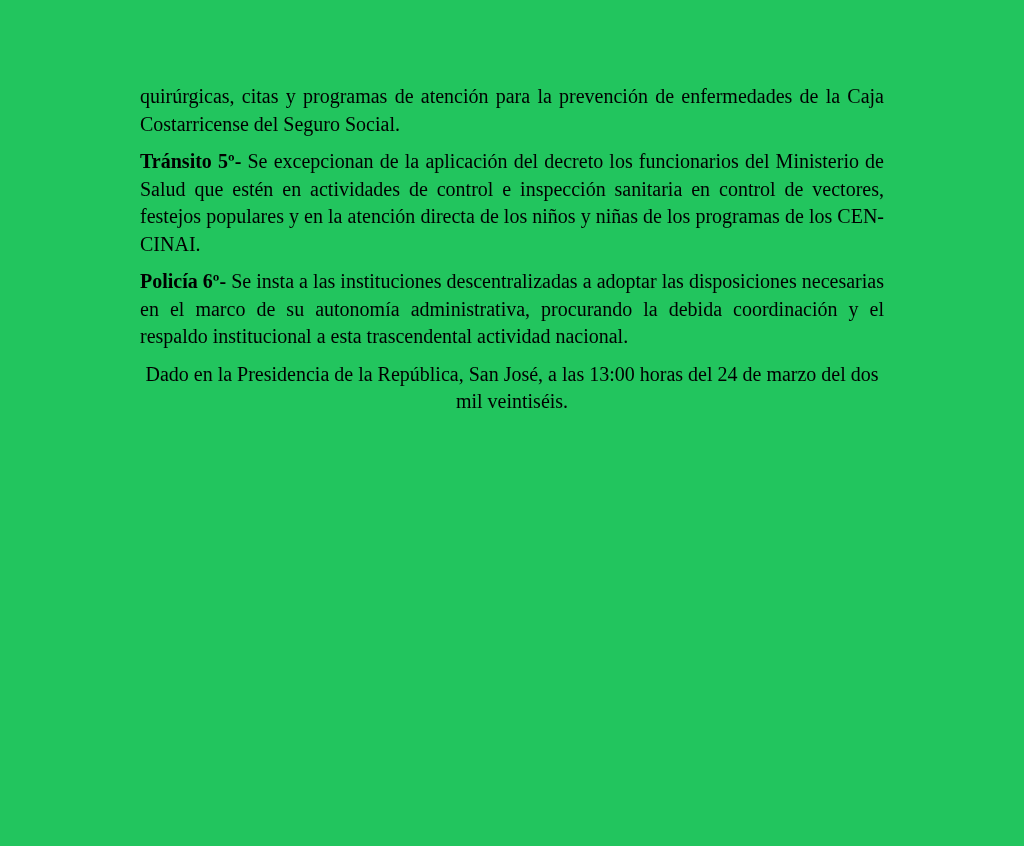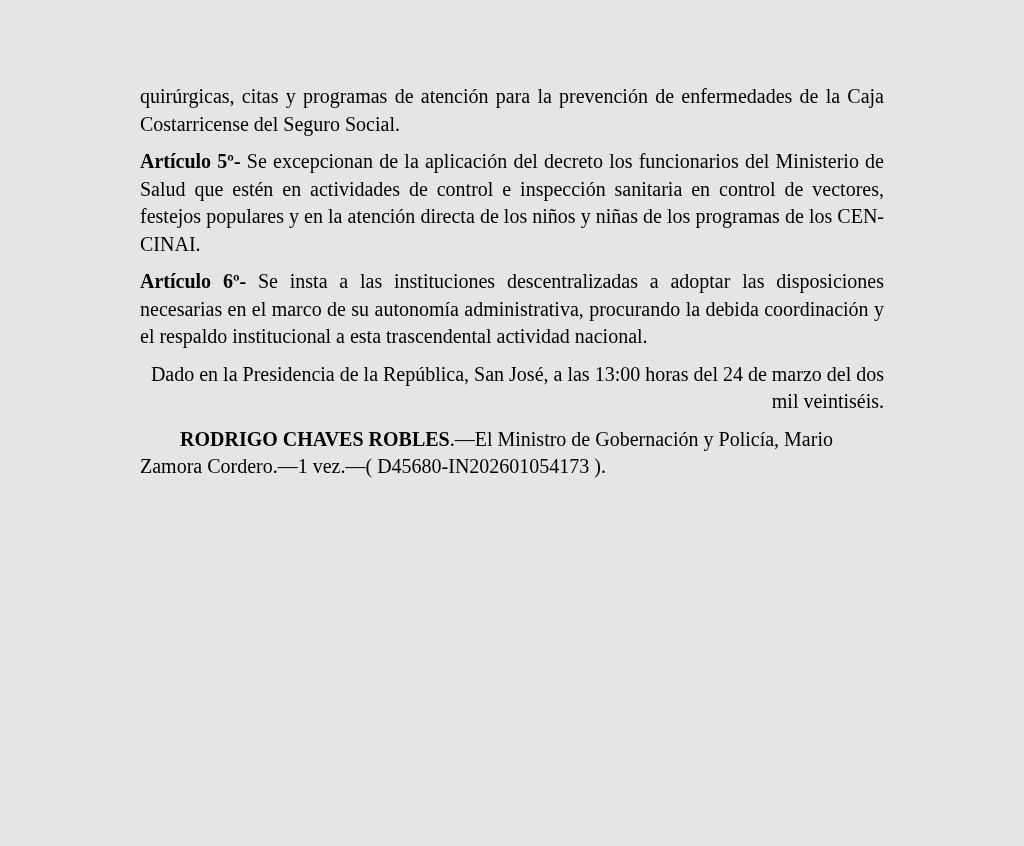--- a/index.html
+++ b/index.html
@@ -4,57 +4,56 @@
 <style>
   html, body {
     margin: 0;
     padding: 0;
     background: #ffffff;
   }
   .page {
     position: relative;
     width: 1024px;
     height: 846px;
-    background: #e5e5e5;
+    background: #22c55e;
     box-sizing: border-box;
     padding: 83px 140px 0 140px;
     color: #000000;
     font-family: "Liberation Serif", "DejaVu Serif", serif;
     font-size: 20px;
     line-height: 27.5px;
     overflow: hidden;
   }
   .para {
     margin: 0 0 10px 0;
   }
   .justify {
     text-align: justify;
   }
   .leftalign {
-    text-align: right;
+    text-align: center;
   }
   .sig {
     margin-top: 10px;
     text-indent: 40px;
     text-align: left;
   }
   b {
     font-weight: bold;
   }
 </style>
 </head>
 <body>
 
 <div class="page">
 
   <p class="para justify"><span>quirúrgicas, citas y programas de atención para la prevención de enfermedades de la Caja Costarricense del Seguro Social.</span></p>
 
 
-  <p class="para justify"><b>Artículo 5º-</b><span> Se excepcionan de la aplicación del decreto los funcionarios del Ministerio de Salud que estén en actividades de control e inspección sanitaria en control de vectores, festejos populares y en la atención directa de los niños y niñas de los programas de los CEN-CINAI.</span></p>
+  <p class="para justify"><b>Tránsito 5º-</b><span> Se excepcionan de la aplicación del decreto los funcionarios del Ministerio de Salud que estén en actividades de control e inspección sanitaria en control de vectores, festejos populares y en la atención directa de los niños y niñas de los programas de los CEN-CINAI.</span></p>
 
-  <p class="para justify"><b>Artículo 6º-</b><span> Se insta a las instituciones descentralizadas a adoptar las disposiciones necesarias en el marco de su autonomía administrativa, procurando la debida coordinación y el respaldo institucional a esta trascendental actividad nacional.</span></p>
+  <p class="para justify"><b>Policía 6º-</b><span> Se insta a las instituciones descentralizadas a adoptar las disposiciones necesarias en el marco de su autonomía administrativa, procurando la debida coordinación y el respaldo institucional a esta trascendental actividad nacional.</span></p>
 
 
   <p class="para leftalign"><span>Dado en la Presidencia de la República, San José, a las 13:00 horas del 24 de marzo del dos mil veintiséis.</span></p>
 
-  <p class="para sig"><b>RODRIGO CHAVES ROBLES</b><span>.—El Ministro de Gobernación y Policía, Mario Zamora Cordero.—1 vez.—( D45680-IN202601054173 ).</span></p>
 
 </div>
 
 </body></html>

